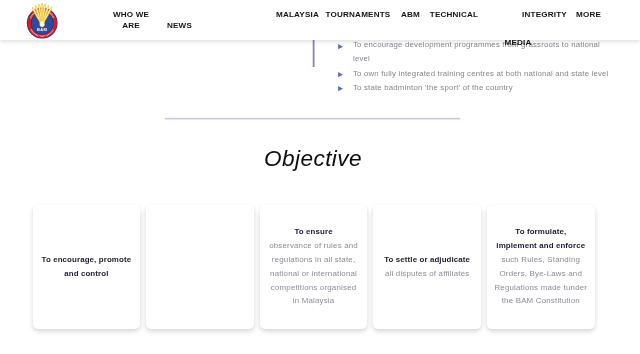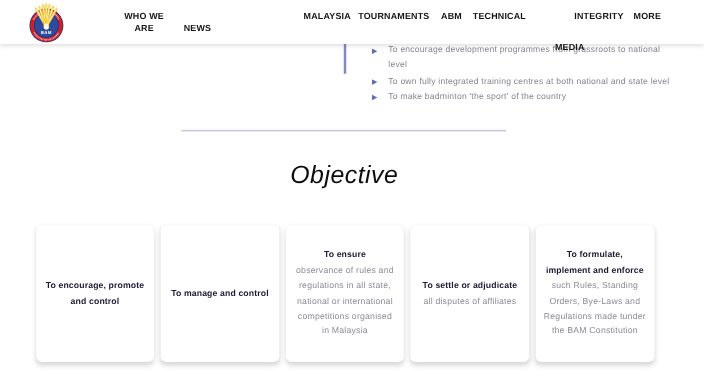--- a/index.html
+++ b/index.html
@@ -113,31 +113,30 @@
     <div class="bullet">
       <span class="tri"><svg viewBox="0 0 5 5.3" width="5" height="5.3">
           <path d="M0.15 0.1 L5 2.65 L0.15 5.2 Z" fill="#5f6bbb"></path>
         </svg></span>
       <span class="btext">To own fully integrated training centres at both national and state level</span>
     </div>
     <div class="bullet">
       <span class="tri"><svg viewBox="0 0 5 5.3" width="5" height="5.3">
           <path d="M0.15 0.1 L5 2.65 L0.15 5.2 Z" fill="#5f6bbb"></path>
         </svg></span>
-      <span class="btext">To make badminton 'the sport' of the country</span>
+      <span class="btext">To state badminton 'the sport' of the country</span>
     </div>
   </div>
 <div class="divider"></div>
 <div class="obj-title">Objective</div>
 <div class="cards">
     <div class="card">
       <div class="c-head">To encourage, promote and control</div>
     </div>
     <div class="card">
-      <div class="c-head">To manage and control</div>
     </div>
     <div class="card">
       <div class="c-head">To ensure</div>
       <div class="c-body">observance of rules and regulations in all state, national or international competitions organised in Malaysia</div>
     </div>
     <div class="card">
       <div class="c-head">To settle or adjudicate</div>
       <div class="c-body">all disputes of affiliates</div>
     </div>
     <div class="card">

